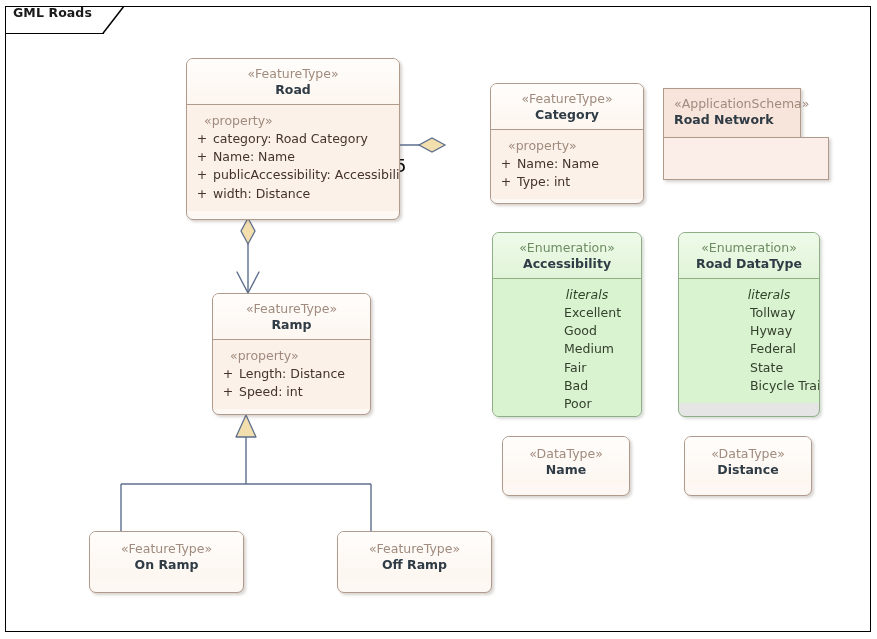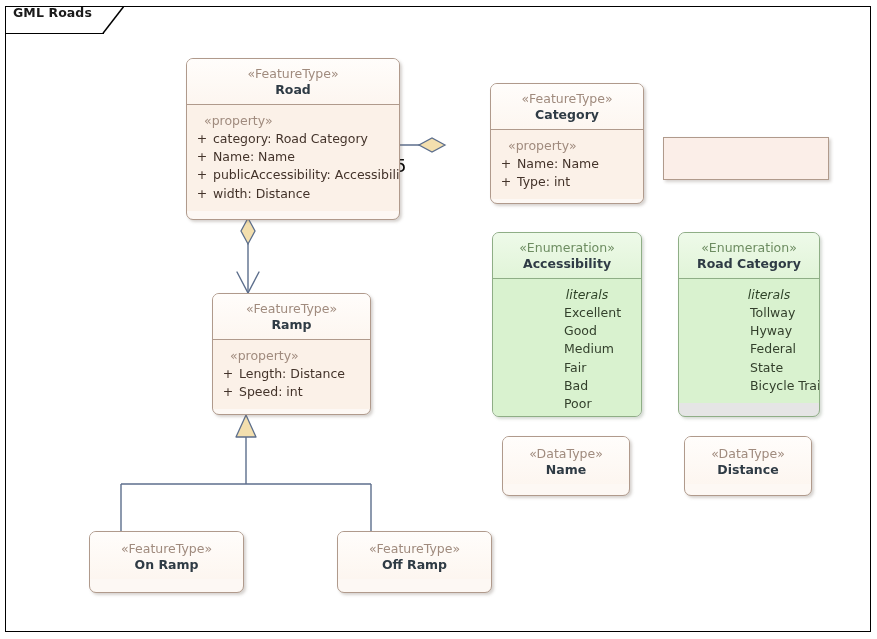--- a/index.html
+++ b/index.html
@@ -295,20 +295,24 @@
         <span class="attr-text">Name: Name</span>
       </div>
       <div class="attr">
         <span class="vis">+</span>
         <span class="attr-text">Type: int</span>
       </div>
     </div>
   </div>
 
   <div class="pkg" style="left:663px; top:88px; width:168px; height:96px;">
+    <div class="pkg-tab" style="left:0; top:0; width:138px; height:50px;">
+      <div class="stereo">«ApplicationSchema»</div>
+      <div class="tname">Road Network</div>
+    </div>
     <div class="pkg-body" style="left:0; top:49px; width:166px; height:43px;"></div>
   </div>
 
   <div class="node green" style="left:448px; top:232px; width:150px; height:185px;">
     <div class="hdr">
       <div class="stereo">«Enumeration»</div>
       <div class="tname">Accessibility</div>
     </div>
     <div class="sep"></div>
     <div class="body">
@@ -318,21 +322,21 @@
       <div class="lit">Medium</div>
       <div class="lit">Fair</div>
       <div class="lit">Bad</div>
       <div class="lit">Poor</div>
     </div>
   </div>
 
   <div class="node green" style="left:634px; top:232px; width:142px; height:185px;">
     <div class="hdr">
       <div class="stereo">«Enumeration»</div>
-      <div class="tname">Road Category</div>
+      <div class="tname">Road DataType</div>
     </div>
     <div class="sep"></div>
     <div class="body">
       <div class="grplabel centered">literals</div>
       <div class="lit">Tollway</div>
       <div class="lit">Hyway</div>
       <div class="lit">Federal</div>
       <div class="lit">State</div>
       <div class="lit">Bicycle Trail</div>
     </div>

